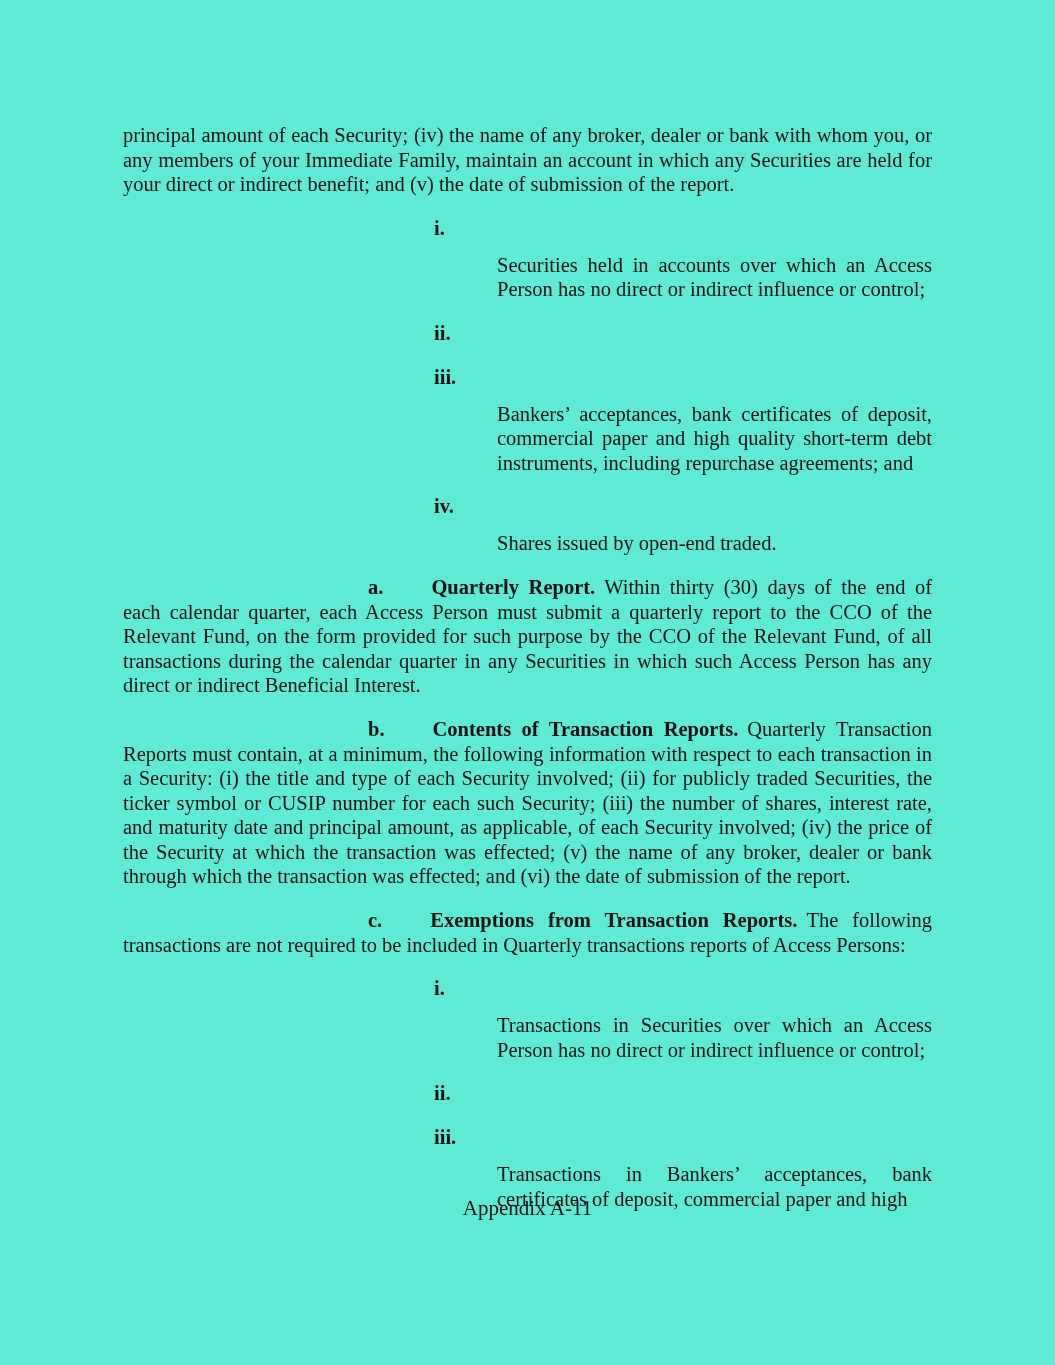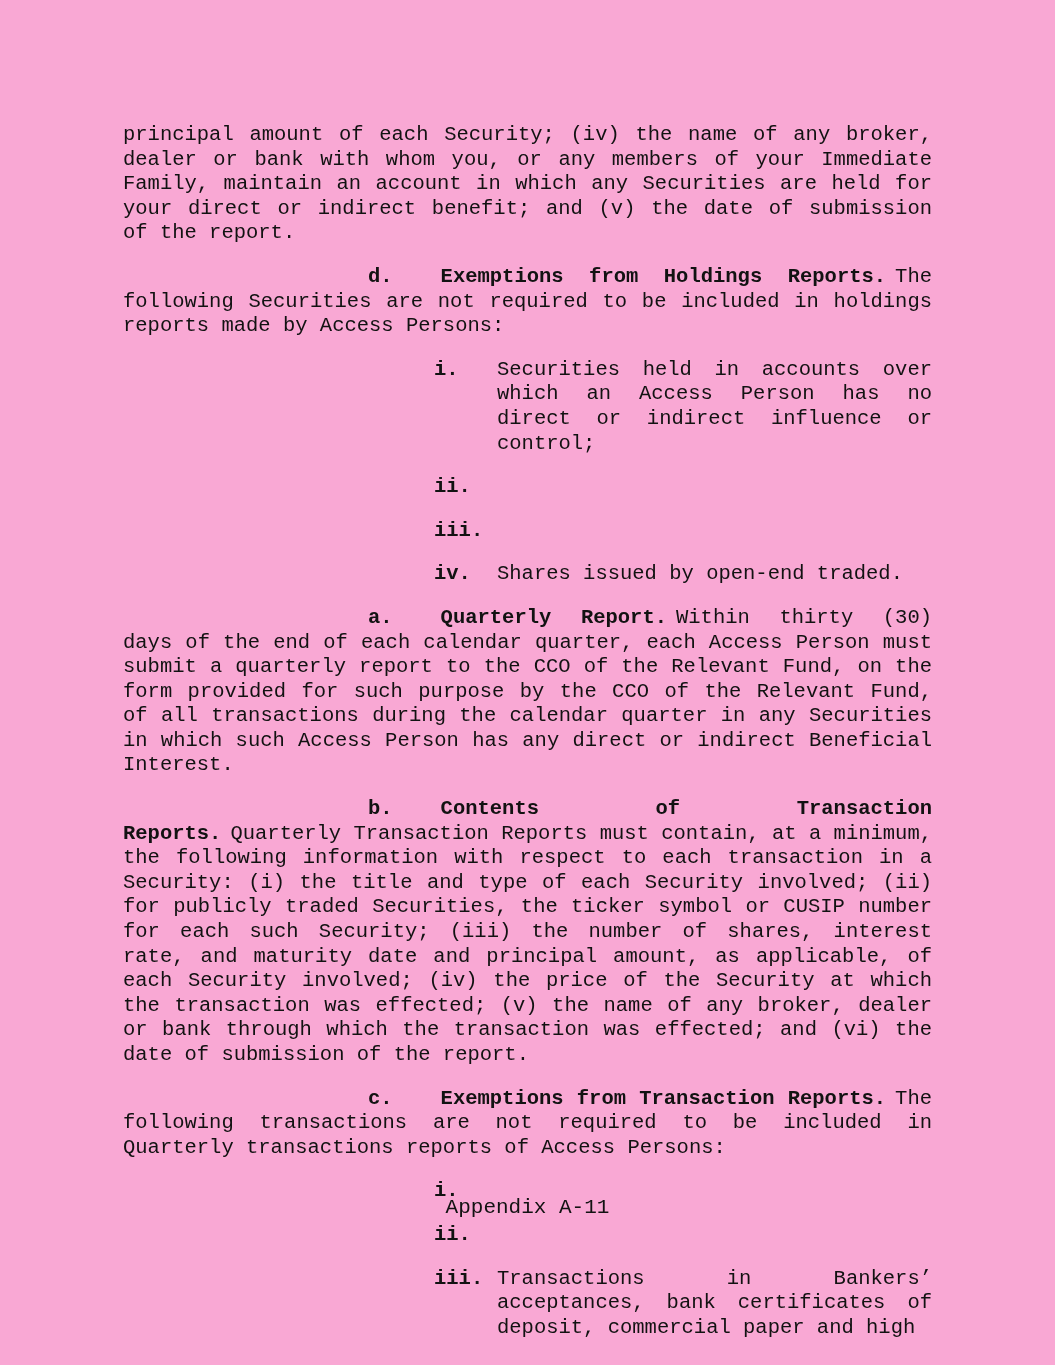--- a/index.html
+++ b/index.html
@@ -1,22 +1,22 @@
 <!DOCTYPE html>
 <html><head>
 <meta charset="utf-8">
 <style>
   html, body { margin: 0; padding: 0; background: #ffffff; }
   .page {
     position: relative;
     width: 1055px;
     height: 1365px;
-    background: #f9a8d4;
+    background: #5eead4;
     overflow: hidden;
-    font-family: Liberation Mono, monospace;
+    font-family: Liberation Serif, serif;
     font-size: 20.5px;
     line-height: 24.6px;
     color: #121212;
   }
   .content {
     position: absolute;
     left: 123px;
     top: 123px;
     width: 809px;
   }
@@ -25,67 +25,68 @@
   
   .tab-2in  { display: inline-block; width: 245px; height: 1px; }
   .tab-gap  { display: inline-block; width: 48px;  height: 1px; }
   .tab-15in { display: inline-block; width: 187px; height: 1px; }
   .tab-gap2 { display: inline-block; width: 38px;  height: 1px; }
   .after-heading { padding-left: 9px; }
   
   .list { margin-left: 311px; }
   .list-item { display: flex; margin: 0 0 19px 0; }
   .list-item .num { flex: 0 0 63px; font-weight: bold; }
-  .list-item .txt { flex: 1 1 auto; text-align: justify; }
+  .list-item .txt { flex: 1 1 auto; text-align: justify; margin-top: 37px; }
   .footer {
     position: absolute;
     left: 0; right: 0;
     top: 1197px;
     text-align: center;
     font-size: 21px;
     line-height: 22px;
   }
 </style>
 </head>
 <body>
 
 <div class="page">
   <div class="content">
 
     <p class="body">principal amount of each Security; (iv) the name of any broker, dealer or bank with whom you, or any members of your Immediate Family, maintain an account in which any Securities are held for your direct or indirect benefit; and (v) the date of submission of the report.</p>
 
-    <p class="body"><span class="tab-2in"></span><span class="b">d.</span><span class="tab-gap"></span><span class="b">Exemptions from Holdings Reports.</span><span class="after-heading">The following Securities are not required to be included in holdings reports made by Access Persons:</span></p>
 
     <div class="list">
       <div class="list-item">
         <span class="num">i.</span>
         <span class="txt">Securities held in accounts over which an Access Person has no direct or indirect influence or control;</span>
       </div>
       <div class="list-item">
         <span class="num">ii.</span>
       </div>
       <div class="list-item">
         <span class="num">iii.</span>
+        <span class="txt">Bankers’ acceptances, bank certificates of deposit, commercial paper and high quality short-term debt instruments, including repurchase agreements; and</span>
       </div>
       <div class="list-item">
         <span class="num">iv.</span>
         <span class="txt">Shares issued by open-end traded.</span>
       </div>
     </div>
 
 
     <p class="body"><span class="tab-2in"></span><span class="b">a.</span><span class="tab-gap"></span><span class="b">Quarterly Report.</span><span class="after-heading">Within thirty (30) days of the end of each calendar quarter, each Access Person must submit a quarterly report to the CCO of the Relevant Fund, on the form provided for such purpose by the CCO of the Relevant Fund, of all transactions during the calendar quarter in any Securities in which such Access Person has any direct or indirect Beneficial Interest.</span></p>
 
     <p class="body"><span class="tab-2in"></span><span class="b">b.</span><span class="tab-gap"></span><span class="b">Contents of Transaction Reports.</span><span class="after-heading">Quarterly Transaction Reports must contain, at a minimum, the following information with respect to each transaction in a Security: (i) the title and type of each Security involved; (ii) for publicly traded Securities, the ticker symbol or CUSIP number for each such Security; (iii) the number of shares, interest rate, and maturity date and principal amount, as applicable, of each Security involved; (iv) the price of the Security at which the transaction was effected; (v) the name of any broker, dealer or bank through which the transaction was effected; and (vi) the date of submission of the report.</span></p>
 
     <p class="body"><span class="tab-2in"></span><span class="b">c.</span><span class="tab-gap"></span><span class="b">Exemptions from Transaction Reports.</span><span class="after-heading">The following transactions are not required to be included in Quarterly transactions reports of Access Persons:</span></p>
 
     <div class="list">
       <div class="list-item">
         <span class="num">i.</span>
+        <span class="txt">Transactions in Securities over which an Access Person has no direct or indirect influence or control;</span>
       </div>
       <div class="list-item">
         <span class="num">ii.</span>
       </div>
       <div class="list-item">
         <span class="num">iii.</span>
         <span class="txt">Transactions in Bankers’ acceptances, bank certificates of deposit, commercial paper and high</span>
       </div>
     </div>
 

